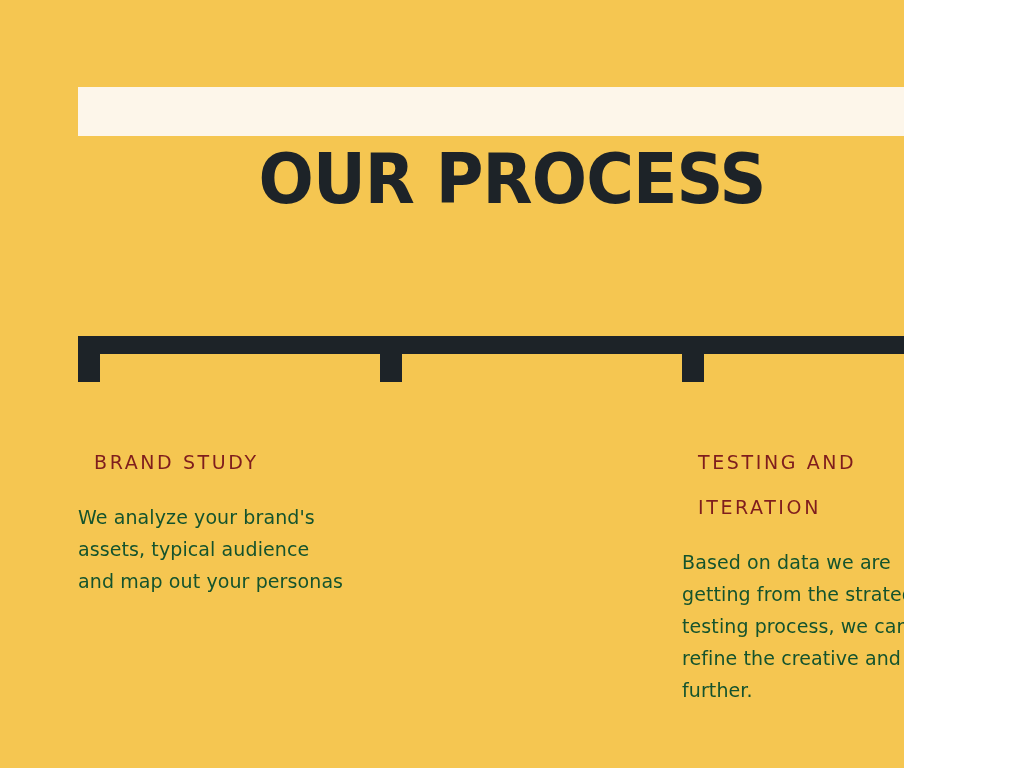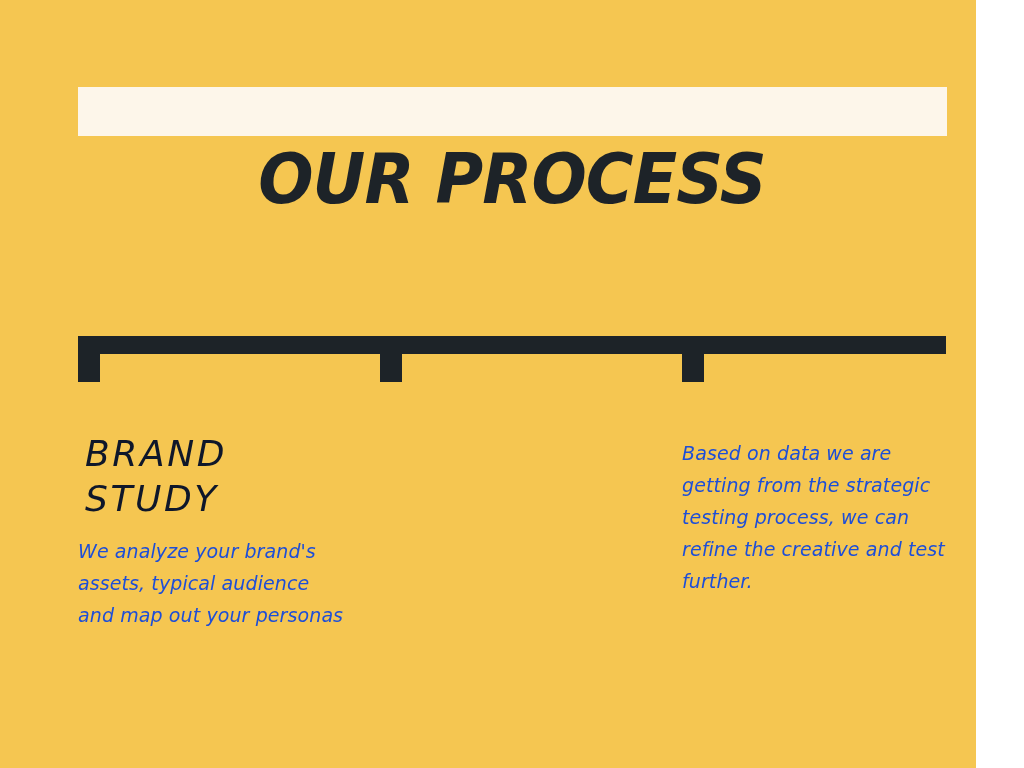--- a/index.html
+++ b/index.html
@@ -8,25 +8,24 @@
   }
   body {
     width: 1024px;
     height: 768px;
     overflow: hidden;
     font-family: "Liberation Sans", sans-serif;
   }
 
   #slide {
     position: relative;
-    width: 976px;
+    width: 904px;
     height: 768px;
     background: #F5C651;
     overflow: hidden;
-    font-style: italic;
   }
 
   
   #title-banner {
     position: absolute;
     left: 78px;
     top: 87px;
     width: 869px;
     height: 49px;
     background: #FDF6EA;
@@ -80,38 +79,38 @@
   .step-column {
     position: absolute;
     top: 424px;
     width: 270px;
   }
   #step-col-0 { left: 78px; }
   #step-col-1 { left: 380px; width: 272px; }
   #step-col-2 { left: 682px; width: 272px; }
 
   .step-heading {
-    margin: 7px;
+    margin: 16px;
     font-family: "DejaVu Sans", sans-serif;
     font-weight: 400;
-    font-size: 36px;
+    font-size: 19px;
     line-height: 45px;
     letter-spacing: 2.6px;
-    color: #0f172a;
+    color: #7f1d1d;
     text-transform: uppercase;
   }
 
   .step-body {
     margin: 14px 0 0 0;
     font-family: "DejaVu Sans", sans-serif;
     font-weight: 400;
     font-size: 19px;
     line-height: 32px;
     letter-spacing: 0.1px;
-    color: #1d4ed8;
+    color: #14532d;
   }
   #step-col-2 .step-body { margin-top: 13px; }
 </style>
 </head>
 <body>
 
 <div id="slide">
 
   <div id="title-banner"></div>
 
@@ -126,16 +125,17 @@
 
   <div class="step-column" id="step-col-0">
     <h2 class="step-heading">BRAND STUDY</h2>
     <p class="step-body">We analyze your brand's assets, typical audience and map out your personas</p>
   </div>
 
   <div class="step-column" id="step-col-1">
   </div>
 
   <div class="step-column" id="step-col-2">
+    <h2 class="step-heading">TESTING AND ITERATION</h2>
     <p class="step-body">Based on data we are getting from the strategic testing process, we can refine the creative and test further.</p>
   </div>
 
 </div>
 
 </body></html>

